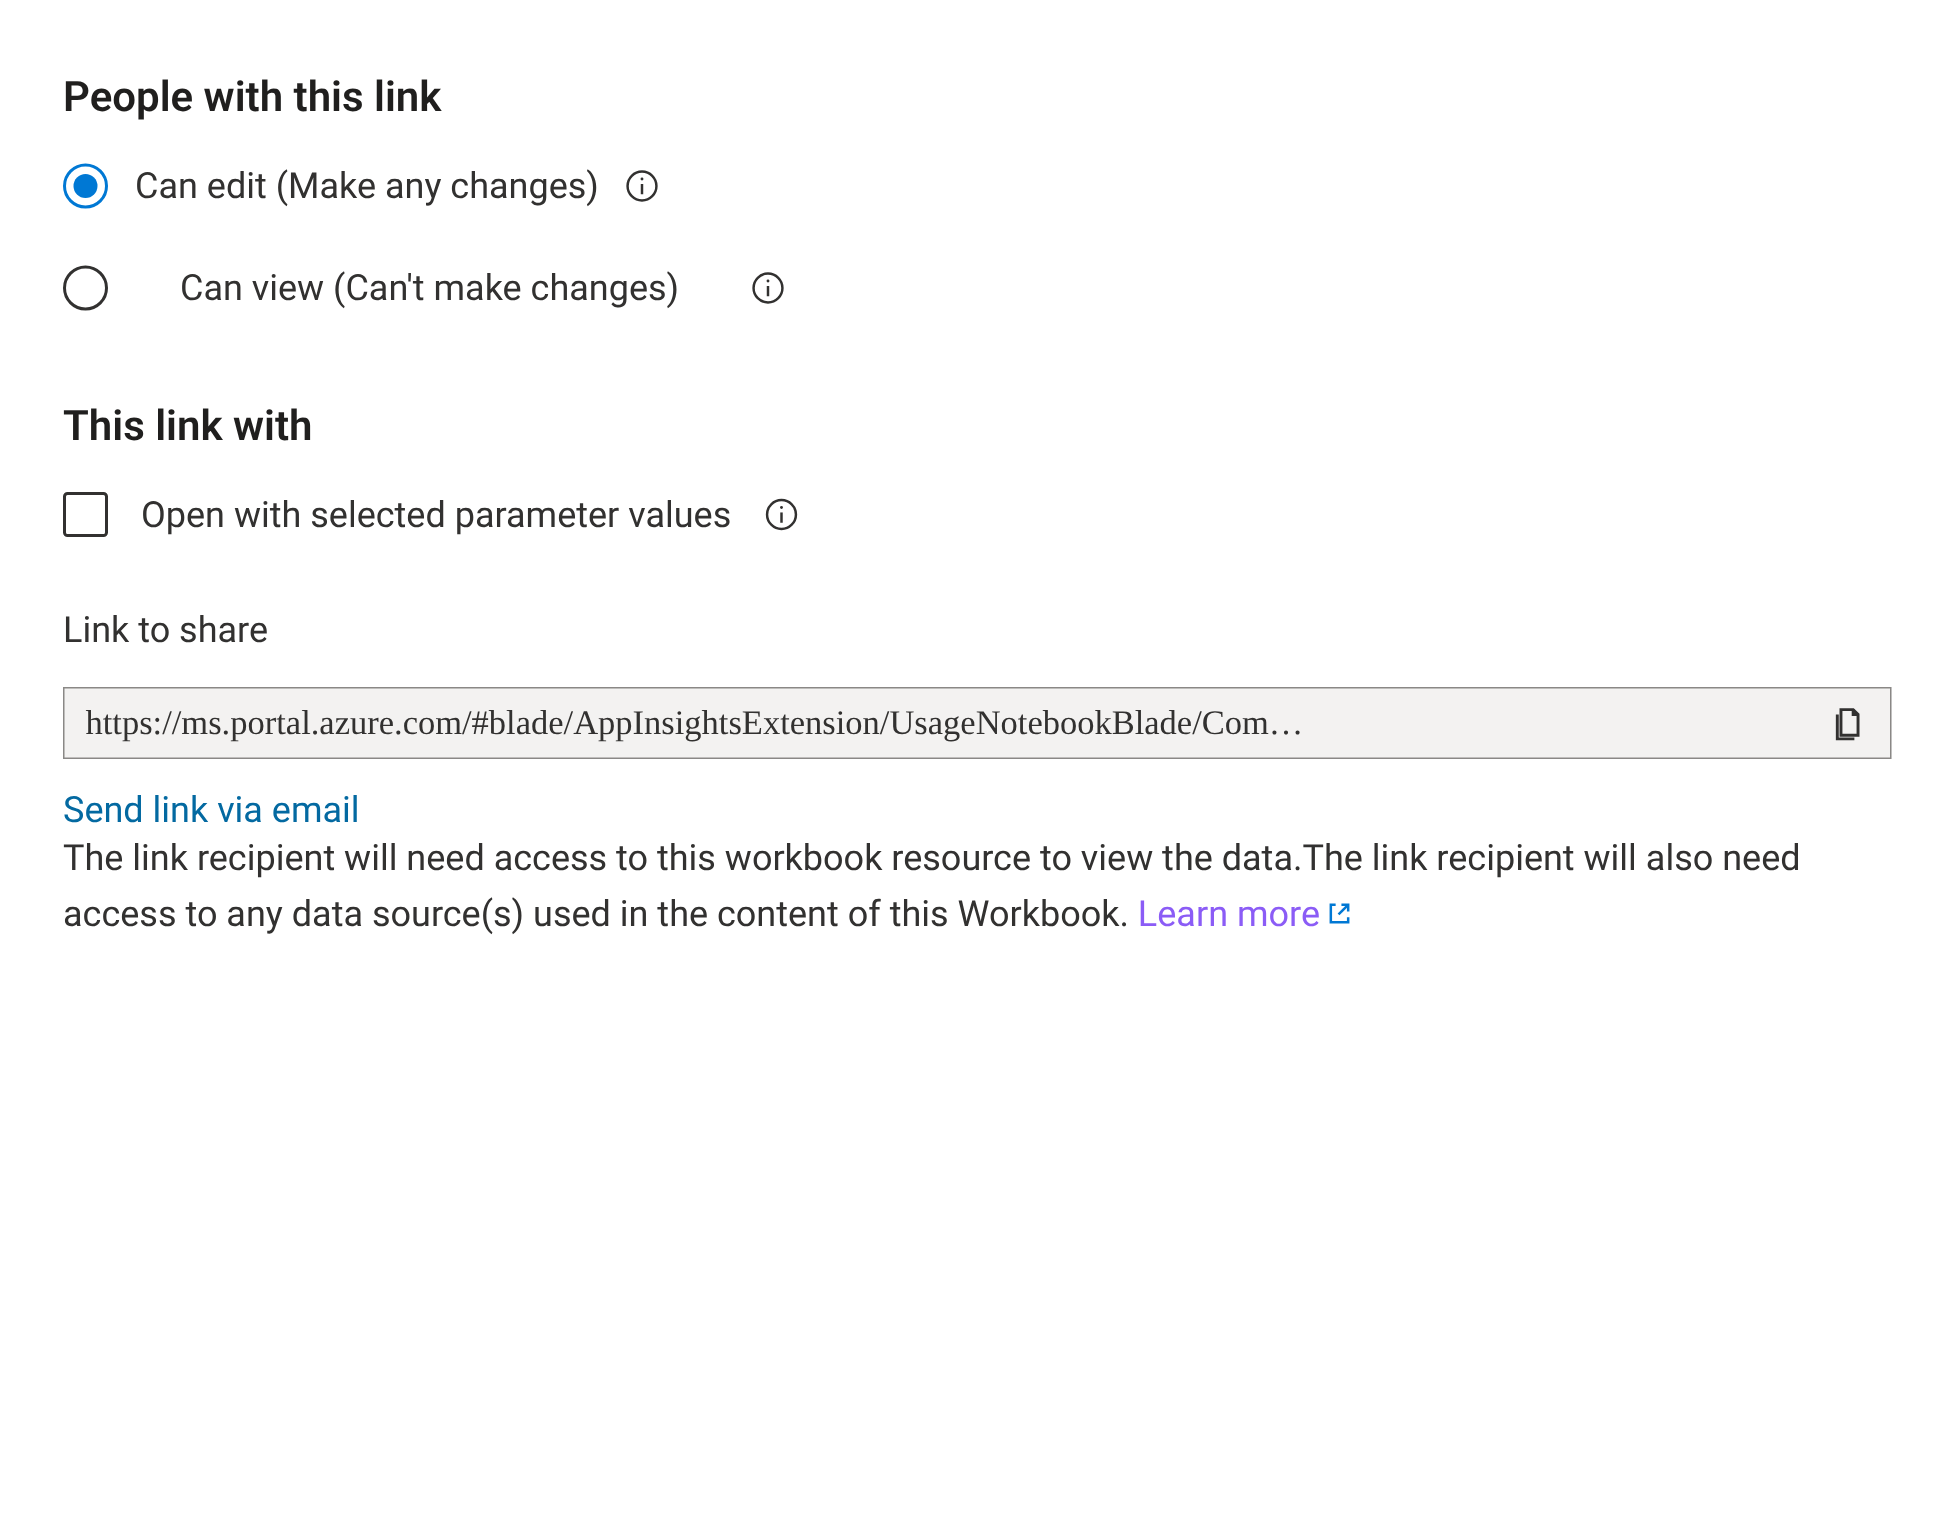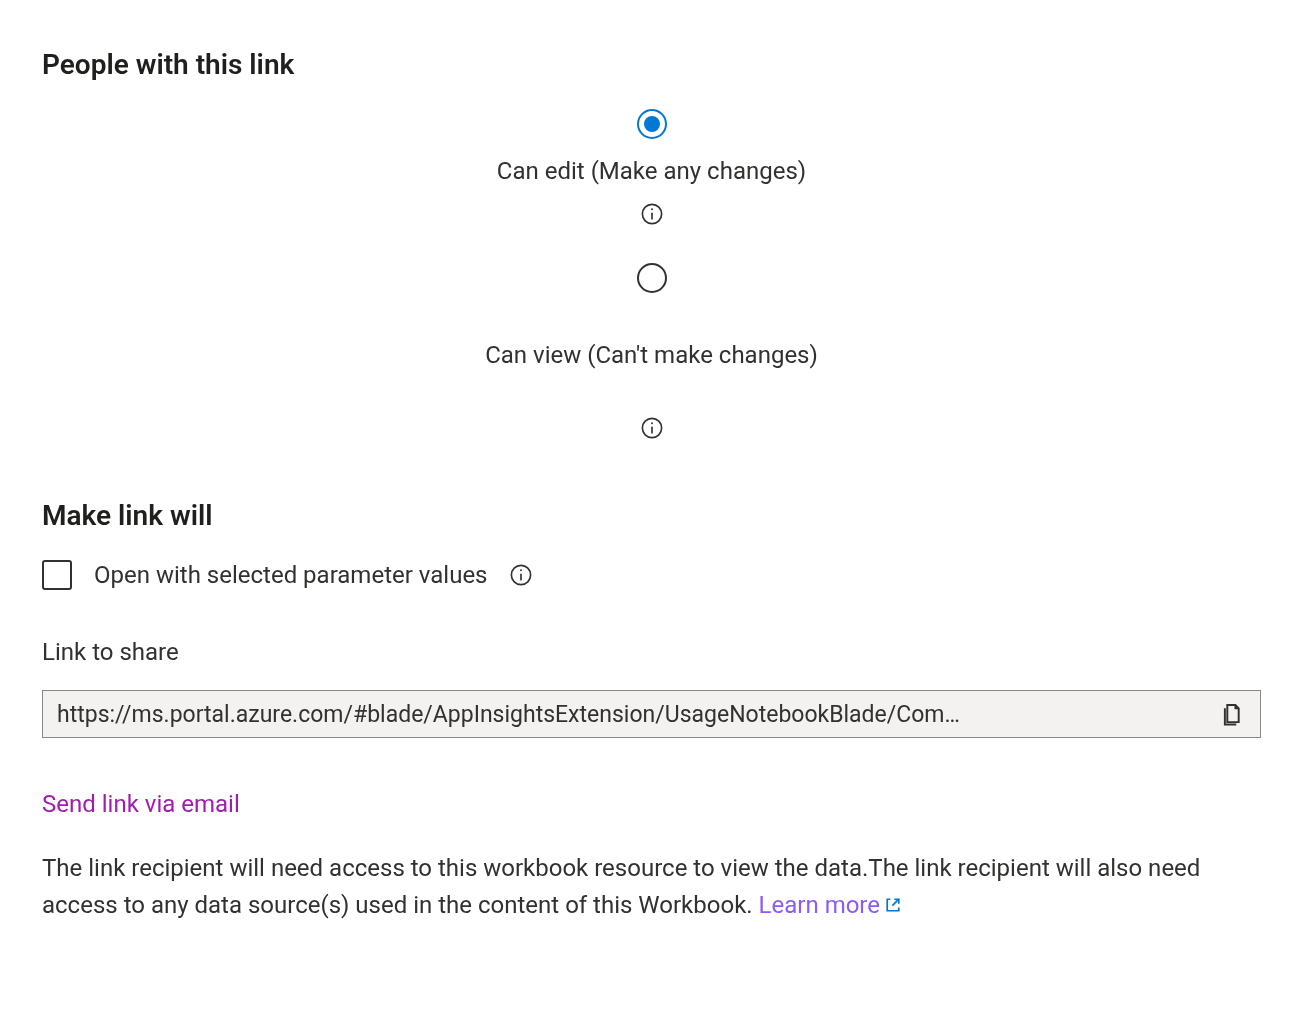--- a/index.html
+++ b/index.html
@@ -18,21 +18,20 @@
     }
     .radio-group {
       margin-bottom: 60px;
     }
     .radio-row {
       display: flex;
       align-items: center;
       gap: 18px;
       margin-bottom: 38px;
       cursor: pointer;
-      flex-direction: column;
     }
     .radio-row:last-child { margin-bottom: 0; gap: 48px; }
     .radio-outer {
       width: 30px;
       height: 30px;
       border: 2px solid #323130;
       border-radius: 50%;
       display: flex;
       align-items: center;
       justify-content: center;
@@ -83,22 +82,23 @@
       margin-bottom: 24px;
       font-weight: 400;
     }
     .link-input-wrap {
       display: flex;
       align-items: center;
       border: 1px solid #8a8886;
       background: #f3f2f1;
       height: 48px;
       padding: 0 14px;
-      margin-bottom: 52px;
+      margin-bottom: 20px;
       gap: 12px;
+      font-family: Liberation Serif, serif;
     }
     .link-input {
       flex: 1;
       border: none;
       background: transparent;
       font-size: 23px;
       color: #323130;
       font-family: inherit;
       outline: none;
       white-space: nowrap;
@@ -109,24 +109,23 @@
     .copy-icon {
       width: 26px;
       height: 26px;
       flex-shrink: 0;
       cursor: pointer;
       color: #323130;
     }
     .copy-icon svg { display: block; }
     .email-link {
       font-size: 24px;
-      color: #a21caf;
+      color: #0369a1;
       text-decoration: none;
       display: inline-block;
-      margin-bottom: 32px;
       cursor: pointer;
     }
     .note-text {
       font-size: 24px;
       color: #323130;
       line-height: 1.55;
       max-width: 1160px;
     }
     .learn-more {
       color: #8b5cf6;
@@ -174,21 +173,21 @@
       <svg viewBox="0 0 16 16" width="22" height="22" fill="none" stroke="#323130" stroke-width="1.2">
         <circle cx="8" cy="8" r="7"></circle>
         <circle cx="8" cy="4.6" r="0.7" fill="#323130" stroke="none"></circle>
         <line x1="8" y1="7" x2="8" y2="12"></line>
       </svg>
     </span>
   </div>
 </div>
 
 
-<div class="section-heading">Make link will</div>
+<div class="section-heading">This link with</div>
 
 <div class="checkbox-row">
   <div class="checkbox-box"></div>
   <span class="checkbox-label">Open with selected parameter values</span>
   <span class="info-icon">
     <svg viewBox="0 0 16 16" width="22" height="22" fill="none" stroke="#323130" stroke-width="1.2">
       <circle cx="8" cy="8" r="7"></circle>
       <circle cx="8" cy="4.6" r="0.7" fill="#323130" stroke="none"></circle>
       <line x1="8" y1="7" x2="8" y2="12"></line>
     </svg>

